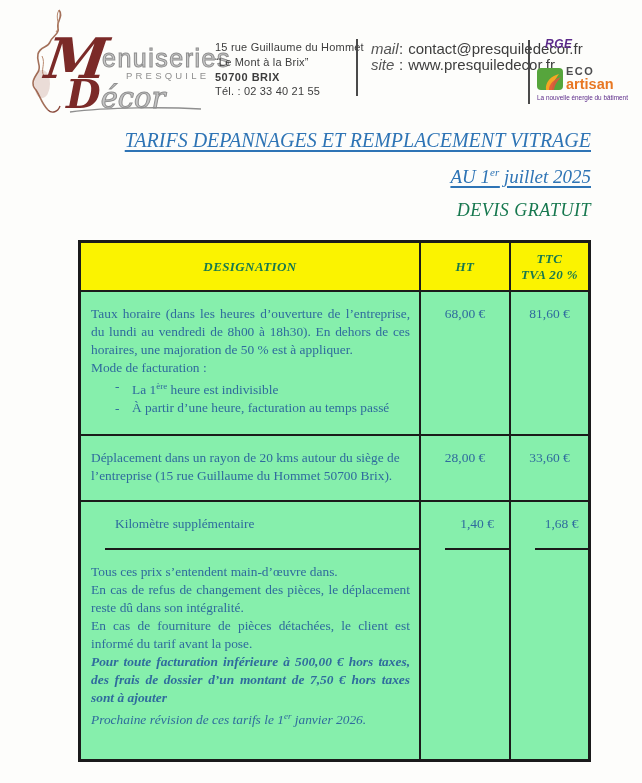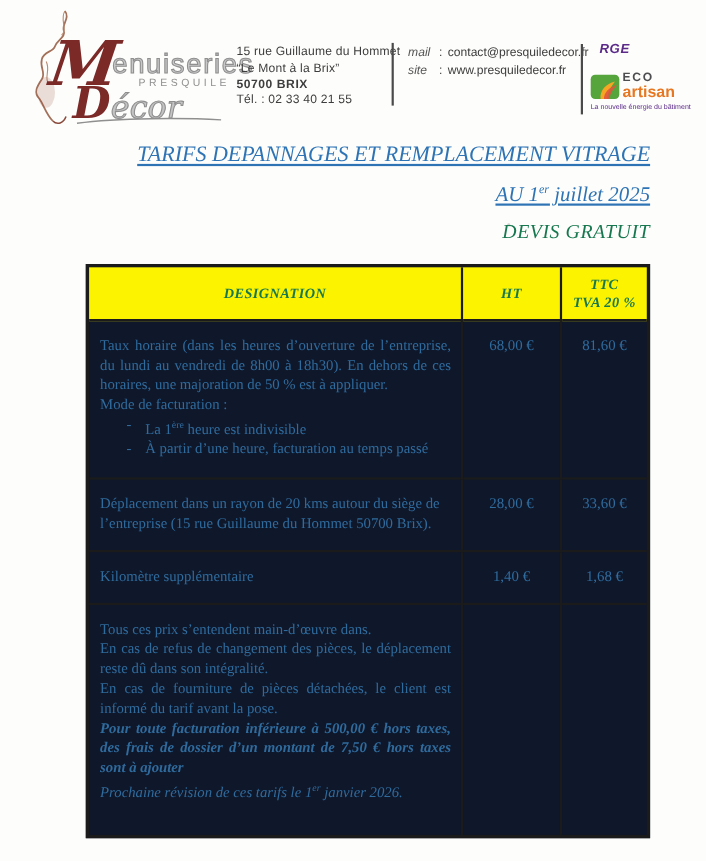--- a/index.html
+++ b/index.html
@@ -32,21 +32,21 @@
 
   .address{position:absolute;left:215px;top:40px;font-family:"Liberation Sans",sans-serif;
            font-size:11px;line-height:14.8px;color:var(--scan-text);letter-spacing:.2px;}
   .address .bold{font-weight:bold;letter-spacing:.5px;}
 
   .vline{position:absolute;width:1.5px;background:#4a4a4a;}
   .vline1{left:356px;top:39px;height:57px;}
   .vline2{left:528px;top:40px;height:64px;}
 
   .mailsite{position:absolute;left:371px;top:41px;font-family:"Liberation Sans",sans-serif;
-            font-size:11px;line-height:15.5px;color:var(--scan-text);}
+            font-size:15px;line-height:15.5px;color:var(--scan-text);}
   .ms-row{display:flex;}
   .ms-label{font-style:italic;width:26px;flex:none;color:#555;}
   .ms-sep{margin:0 5px 0 2px;}
 
   .rge-badge{position:absolute;left:537px;top:38px;width:102px;font-family:"Liberation Sans",sans-serif;}
   .rge-word{color:var(--rge-purple);font-weight:bold;font-style:italic;font-size:12px;
             letter-spacing:.5px;margin-left:8px;line-height:1;}
   .rge-mid{display:flex;align-items:flex-start;margin-top:15px;}
   .rge-square{width:26px;height:22px;background:var(--rge-green);border-radius:4px;
               position:relative;margin-top:3px;flex:none;overflow:hidden;}
@@ -63,35 +63,35 @@
          font-style:italic;font-weight:normal;font-family:"Liberation Serif",serif;}
   .title-main{top:129px;font-size:20px;color:var(--title-blue);
          text-decoration:underline;text-decoration-thickness:1.6px;text-underline-offset:3px;}
   .title-date{top:166px;font-size:19px;color:var(--title-blue);
          text-decoration:underline;text-decoration-thickness:1.6px;text-underline-offset:3px;}
   .title-date sup{font-size:11px;}
   .title-devis{top:200px;font-size:18px;color:var(--header-green);letter-spacing:.5px;}
 
   
   .price-table{position:absolute;left:78px;top:240px;width:513px;height:522px;box-sizing:border-box;
-               border:3px solid var(--ink);display:grid;background:#0f172a;
+               border:3px solid var(--ink);display:grid;background:#86efac;
                grid-template-columns:340px 90px auto;
                grid-template-rows:49px 144px 66px 48px auto;}
   .cell{box-sizing:border-box;border-right:2.5px solid var(--ink);
         border-bottom:2.5px solid var(--ink);overflow:hidden;}
   .col3{border-right:none;}
   .row5{border-bottom:none;}
   .head{background:var(--table-yellow);display:flex;flex-direction:column;align-items:center;
         justify-content:center;color:var(--header-green);font-weight:bold;font-style:italic;
         font-size:13px;line-height:16px;letter-spacing:.4px;}
   .des{color:var(--body-blue);font-size:13.4px;line-height:18px;padding:13px 9px 0 10px;}
   .des p{margin:0;}
   .justify{text-align:justify;}
   .price{color:var(--body-blue);font-size:13.5px;text-align:center;padding-top:14px;}
-  .pad-sm{}
+  .pad-sm{margin-left:24px;}
   .mode{margin-top:17px;}
   .bullet{display:flex;padding-left:24px;}
   .bullet-dash{width:17px;flex:none;}
   .bold-note{font-weight:bold;font-style:italic;margin-top:16px;}
   .revision{font-style:italic;margin-top:16px;}
   sup{font-size:9px;}
 </style>
 </head>
 <body>
 

